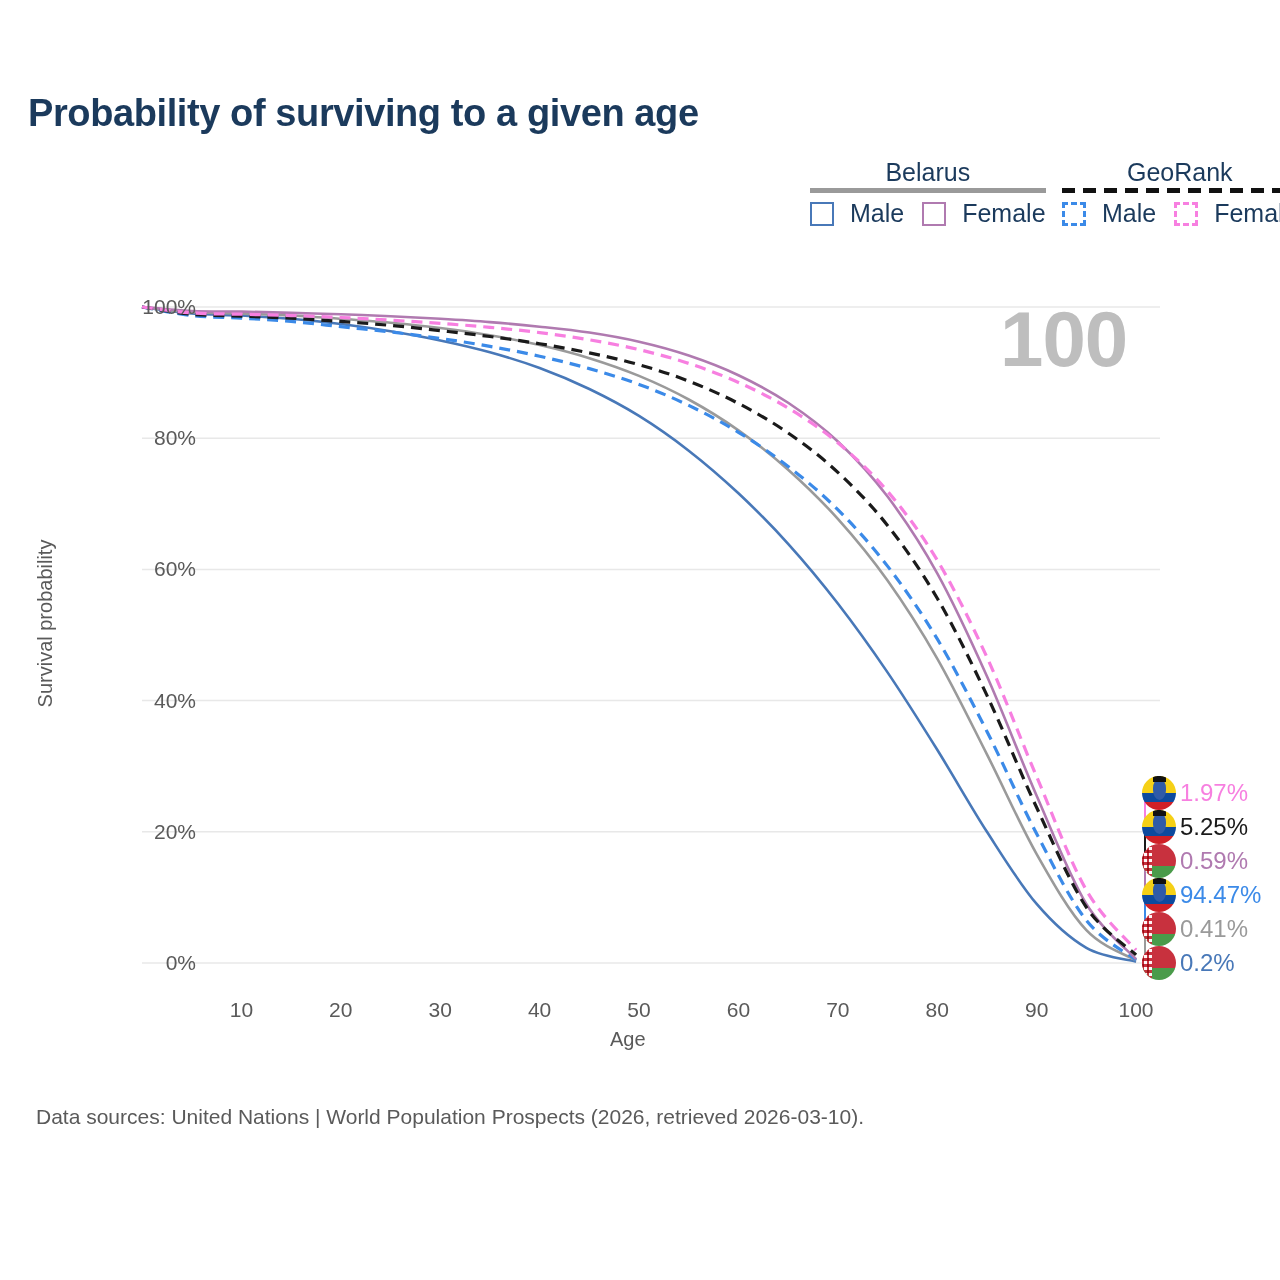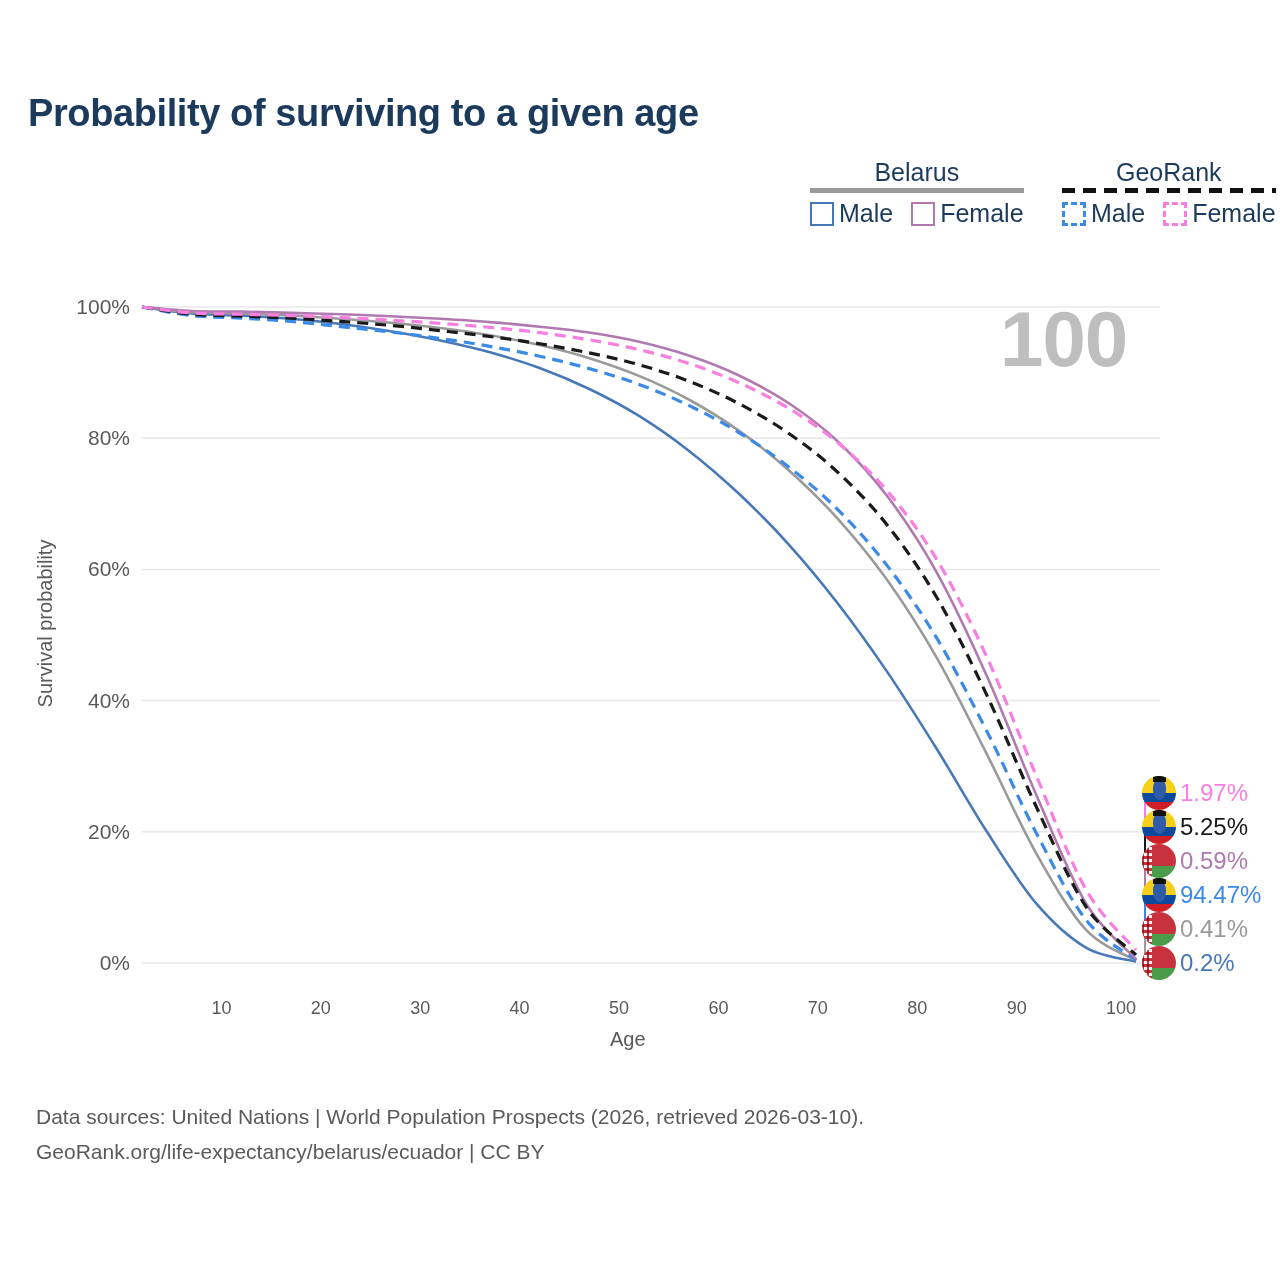--- a/index.html
+++ b/index.html
@@ -69,21 +69,21 @@
     display: flex;
     flex-direction: row;
     align-items: center;
     gap: 18px;
     white-space: nowrap;
   }
   .legend-item {
     display: flex;
     flex-direction: row;
     align-items: center;
-    gap: 5px;
+    gap: 16px;
   }
   .legend-swatch {
     width: 24px;
     height: 24px;
     box-sizing: border-box;
     background: transparent;
   }
   .legend-swatch.s-solid { border: 2.5px solid currentColor; }
   .legend-swatch.s-dashed { border: 3px dashed currentColor; }
   .legend-label {
@@ -105,33 +105,33 @@
     top: 300px;
     font-size: 78px;
     font-weight: bold;
     color: #bebebe;
     line-height: 1;
     letter-spacing: -1px;
   }
 
   .ytick-label {
     position: absolute;
-    right: 1150px;
+    right: 1084px;
     font-size: 21px;
     color: #5a5a5a;
     text-align: right;
     white-space: nowrap;
     transform: translateY(-12px);
   }
   .xtick-label {
     position: absolute;
     top: 998px;
-    font-size: 18px;
+    font-size: 21px;
     color: #5a5a5a;
-    text-align: left;
+    text-align: center;
     width: 60px;
     margin-left: -30px;
   }
   .axis-title-x {
     position: absolute;
     top: 1028px;
     left: 610px;
     font-size: 20px;
     color: #5a5a5a;
   }
@@ -322,15 +322,14 @@
       </div>
       <div class="endlabel-row" style="top: 176px;">
         <span class="flag flag-belarus">
           <span class="orn"></span>
         </span>
         <span class="endlabel-value" style="color: rgb(72, 120, 184);">0.2%</span>
       </div>
     </div>
 
   <div style="position:absolute;left:36px;top:1105px;font-size:21px;color:#5a5a5a;text-align:center;">Data sources: United Nations | World Population Prospects (2026, retrieved 2026-03-10).</div>
-  <div style="position:absolute;left:36px;top:1140px;font-size:21px;color:#5a5a5a;">GeoRank.org/life-expectancy/belarus/ecuador | CC BY</div>
 
 </div>
 
 </body></html>

